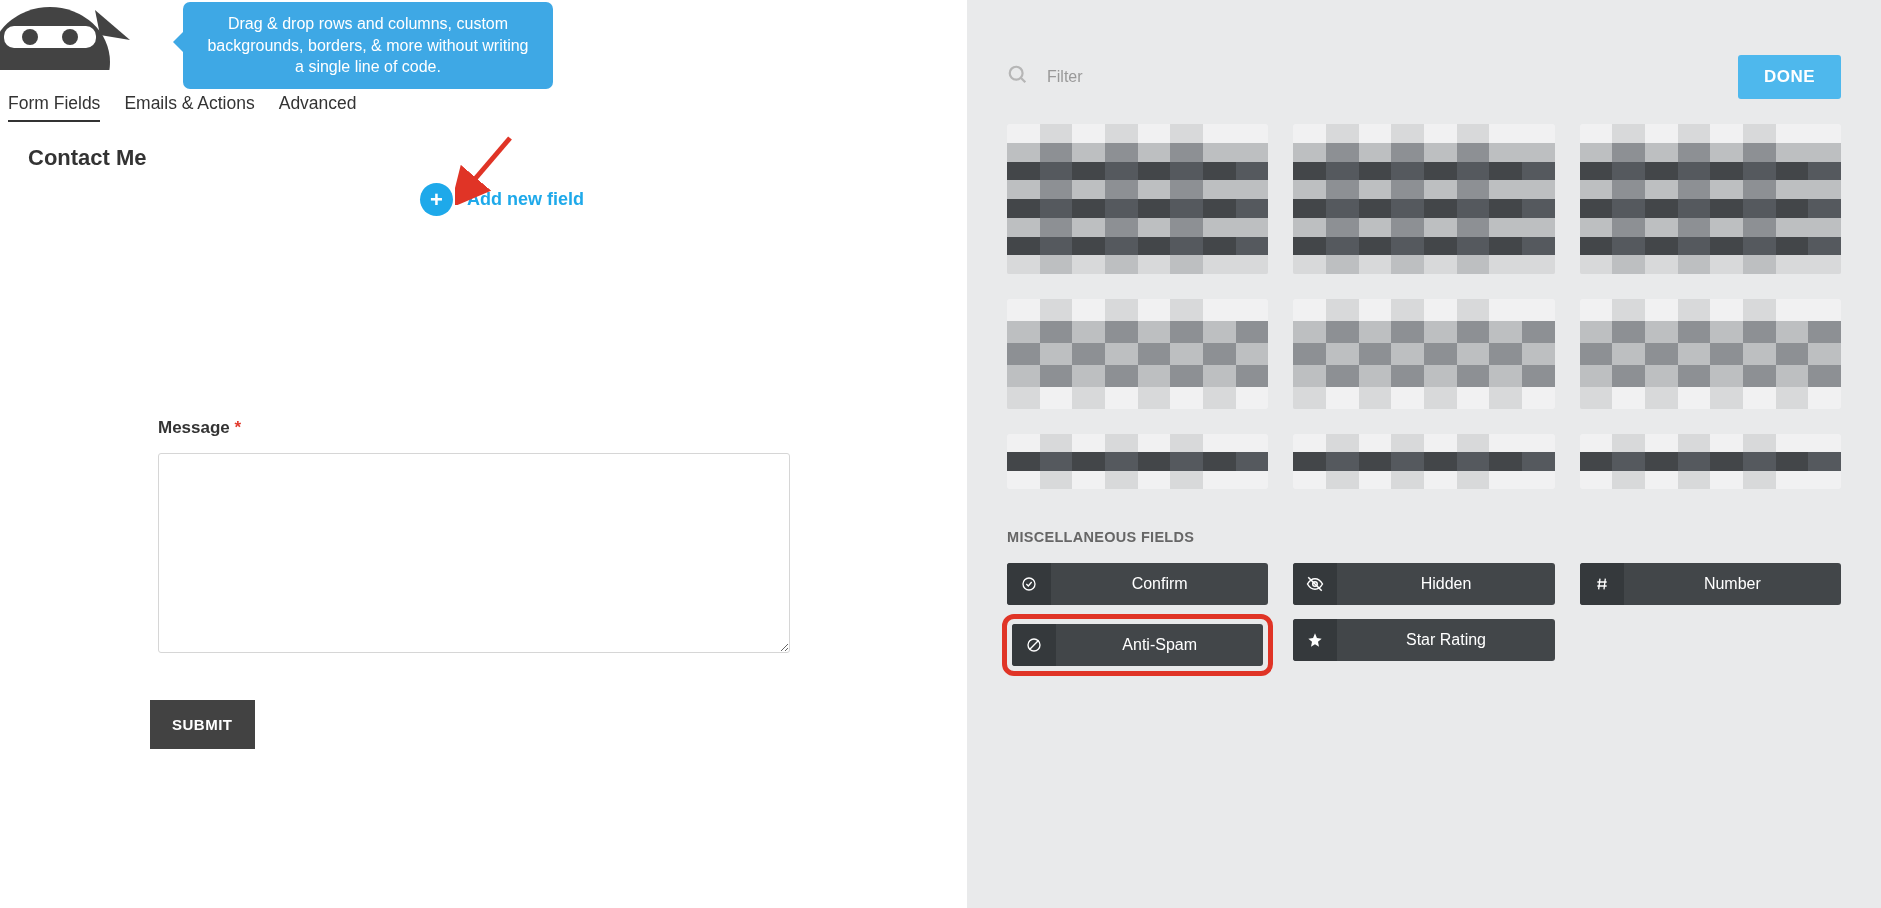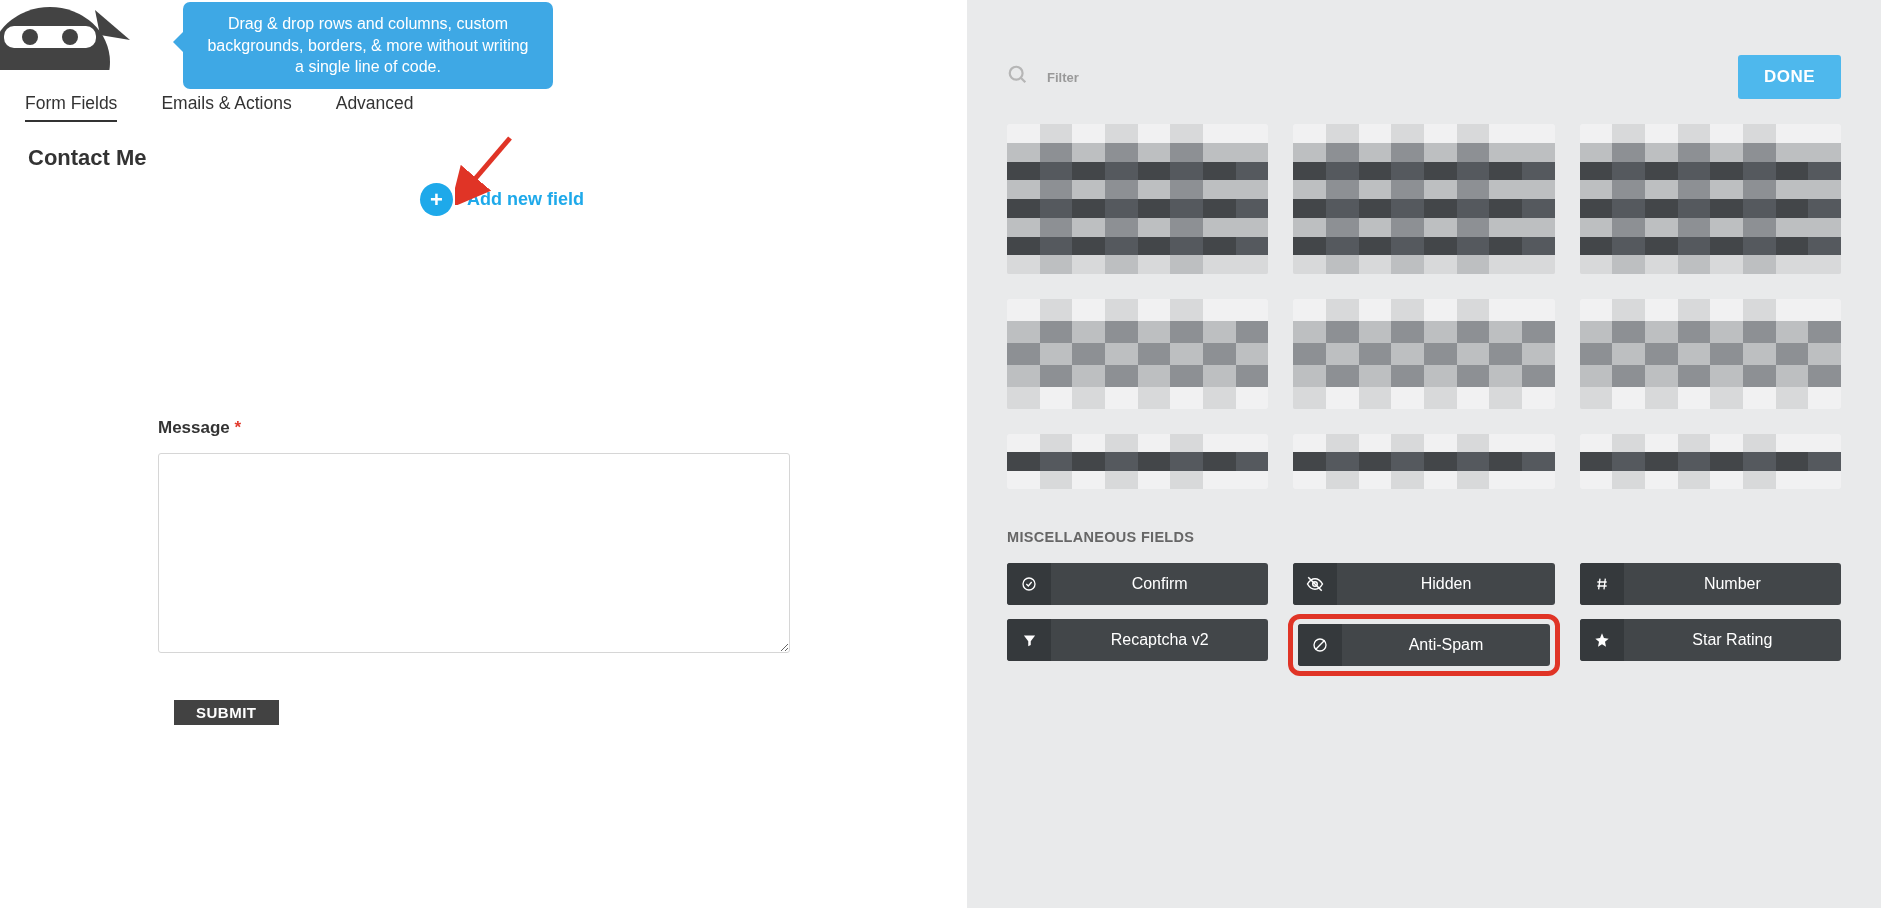--- a/index.html
+++ b/index.html
@@ -54,23 +54,23 @@
   top: 30px;
   width: 0; height: 0;
   border-top: 10px solid transparent;
   border-bottom: 10px solid transparent;
   border-right: 10px solid #3ea8e5;
 }
 
 .tabs {
   position: absolute;
   top: 93px;
-  left: 25px;
+  left: 8px;
   display: flex;
-  gap: 44px;
+  gap: 24px;
 }
 .tab {
   font-size: 17.5px;
   color: #333;
   padding-bottom: 6px;
   cursor: pointer;
 }
 .tab.active {
   border-bottom: 2px solid #333;
 }
@@ -136,25 +136,25 @@
   border: 1px solid #d6d6d6;
   border-radius: 3px;
   background: #fff;
   padding: 8px 10px;
   font-size: 15px;
   resize: both;
 }
 .submit-btn {
   position: absolute;
   top: 700px;
-  left: 174px;
+  left: 150px;
   background: #424242;
   color: #fff;
   border: none;
-  padding: 4px 22px;
+  padding: 16px 22px;
   font-size: 15px;
   font-weight: 700;
   letter-spacing: 0.5px;
   cursor: pointer;
 }
 
 .red-arrow {
   position: absolute;
   top: 135px;
   left: 455px;
@@ -167,25 +167,24 @@
   margin: 25px 0 25px 0;
 }
 .search-icon {
   color: #b0b0b0;
   margin-right: 14px;
 }
 .filter-input {
   flex: 1;
   border: none;
   background: transparent;
-  font-size: 13px;
+  font-size: 16px;
   color: #666;
   padding: 6px 4px;
   outline: none;
-  font-weight: bold;
 }
 .filter-input::placeholder { color: #999; }
 .done-btn {
   background: #4eb8ed;
   color: #fff;
   border: none;
   border-radius: 3px;
   padding: 12px 26px;
   font-size: 17px;
   font-weight: 600;
@@ -873,28 +872,20 @@
               <line x1="5" y1="15" x2="19" y2="15"></line>
               <line x1="9" y1="4" x2="7" y2="20"></line>
               <line x1="17" y1="4" x2="15" y2="20"></line>
             </svg>
         </div>
         <div class="chip-label">Number</div>
       </div>
     </div>
 
     <div class="misc-row" style="margin-top:14px;">
-      <div class="field-chip">
-        <div class="chip-icon">
-          <svg width="15" height="15" viewBox="0 0 24 24" fill="#fff">
-              <path d="M3 4h18l-7 9v6l-4 2v-8z"></path>
-            </svg>
-        </div>
-        <div class="chip-label">Recaptcha v2</div>
-      </div>
       <div class="highlight-ring">
         <div class="field-chip">
           <div class="chip-icon">
             <svg width="16" height="16" viewBox="0 0 24 24" fill="none" stroke="#fff" stroke-width="2">
                 <circle cx="12" cy="12" r="9"></circle>
                 <line x1="5" y1="19" x2="19" y2="5"></line>
               </svg>
           </div>
           <div class="chip-label">Anti-Spam</div>
         </div>

